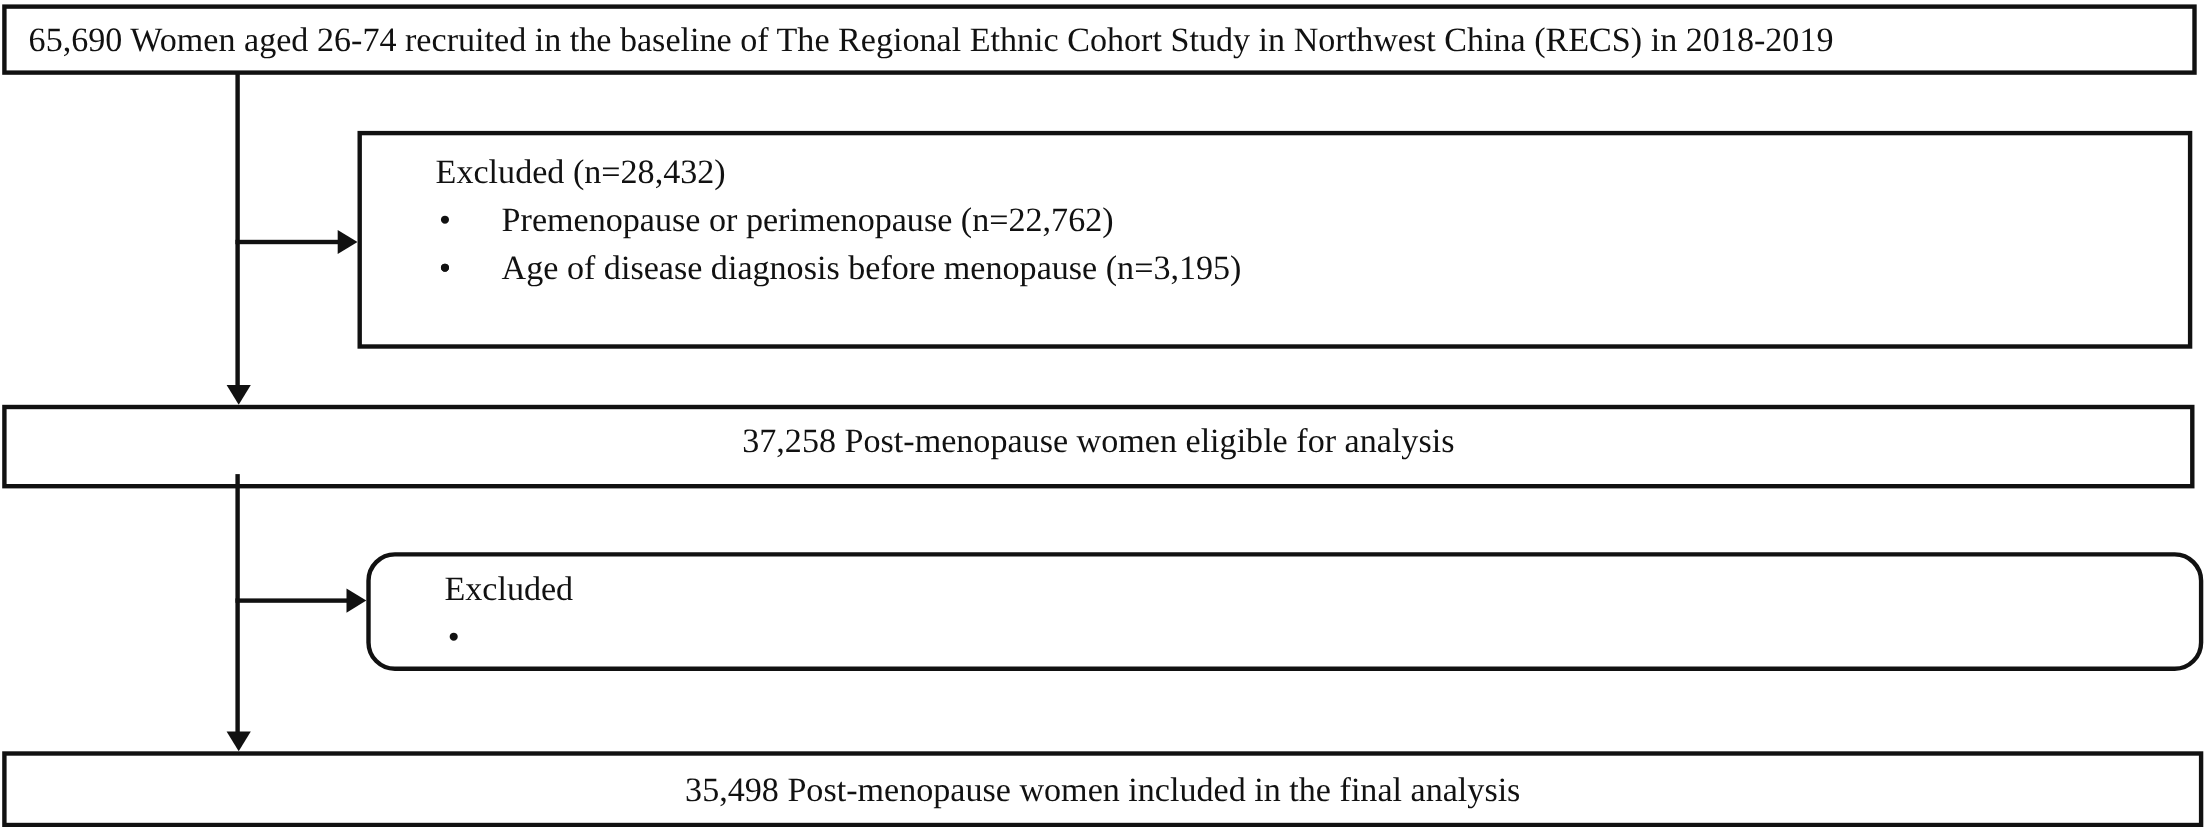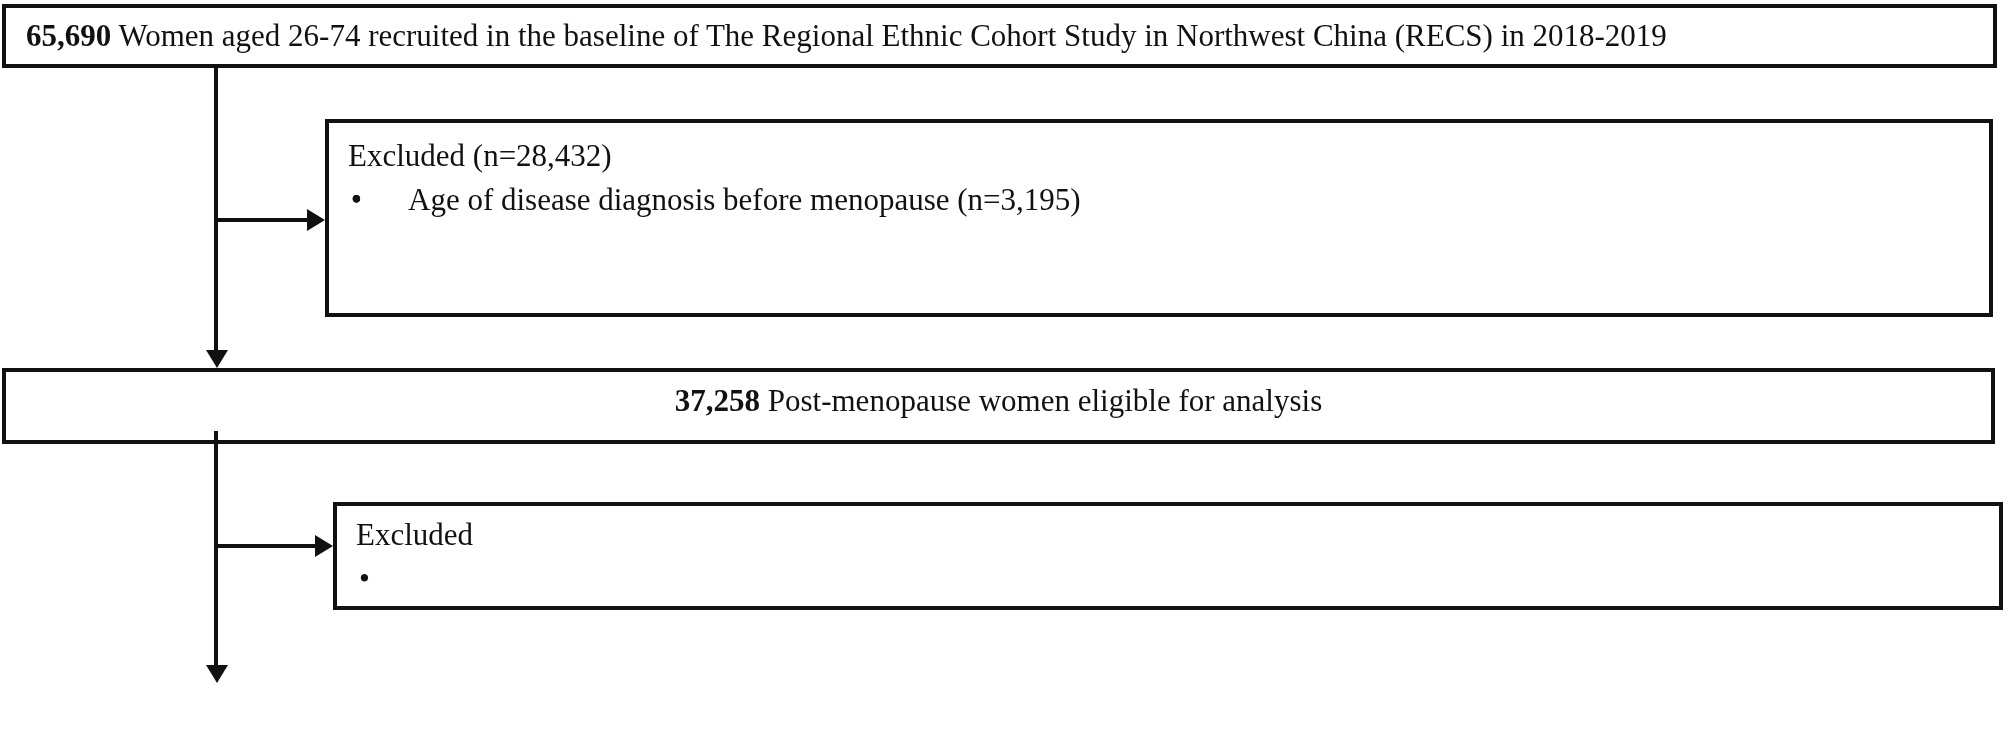--- a/index.html
+++ b/index.html
@@ -17,21 +17,21 @@
     color: #111111;
     font-size: 31px;
   }
   .box {
     position: absolute;
     box-sizing: border-box;
     border: 4px solid #111111;
     background: #ffffff;
   }
   .center-text { text-align: center; }
-  .count { font-weight: bold; text-align: right; }
+  .count { font-weight: normal; text-align: right; }
   .line {
     position: absolute;
     background: #111111;
   }
   .tri {
     position: absolute;
     width: 0;
     height: 0;
   }
   .tri-down {
@@ -40,20 +40,21 @@
     border-top: 18px solid #111111;
   }
   .tri-right {
     border-top: 11px solid transparent;
     border-bottom: 11px solid transparent;
     border-left: 18px solid #111111;
   }
   .flow-line {
     line-height: 44px;
     white-space: nowrap;
+    margin-left: 48px;
   }
   .flow-title { padding-left: 19px; }
   .flow-item {
     position: relative;
     padding-left: 79px;
   }
   .flow-item .bullet {
     position: absolute;
     left: 22px;
   }
@@ -65,20 +66,21 @@
     left: 325px; top: 119px; width: 1668px; height: 198px;
     padding-top: 11px;
   }
   #box2 {
     left: 2px; top: 368px; width: 1993px; height: 76px;
     line-height: 57px;
   }
   #excl2 {
     left: 333px; top: 502px; width: 1670px; height: 108px;
     padding-top: 7px;
+    border-radius: 26px;
   }
   #box3 {
     left: 2px; top: 683px; width: 2001px; height: 69px;
     line-height: 61px;
   }
 </style>
 </head>
 <body>
 
 <div id="stage">
@@ -91,20 +93,21 @@
   <div class="line" style="left:214px; top:66px; width:4px; height:286px;"></div>
   <div class="tri tri-down" style="left:206px; top:350px;"></div>
 
   <div class="line" style="left:214px; top:218px; width:95px; height:4px;"></div>
   <div class="tri tri-right" style="left:307px; top:209px;"></div>
 
   <div id="excl1" class="box">
     <div class="flow-line flow-title">Excluded (n=28,432)</div>
     <div class="flow-line flow-item">
       <span class="bullet">•</span>
+      <span>Premenopause or perimenopause (n=22,762)</span>
     </div>
     <div class="flow-line flow-item">
       <span class="bullet">•</span>
     </div>
     <div class="flow-line flow-item">
       <span class="bullet">•</span>
       <span>Age of disease diagnosis before menopause (n=3,195)</span>
     </div>
   </div>
 
@@ -119,14 +122,18 @@
   <div class="line" style="left:214px; top:544px; width:103px; height:4px;"></div>
   <div class="tri tri-right" style="left:315px; top:535px;"></div>
 
   <div id="excl2" class="box">
     <div class="flow-line flow-title">Excluded</div>
     <div class="flow-line flow-item">
       <span class="bullet">•</span>
     </div>
   </div>
 
+  <div id="box3" class="box center-text">
+    <span class="count">35,498</span>
+    <span>Post-menopause women included in the final analysis</span>
+  </div>
 
 </div>
 
 </body></html>

